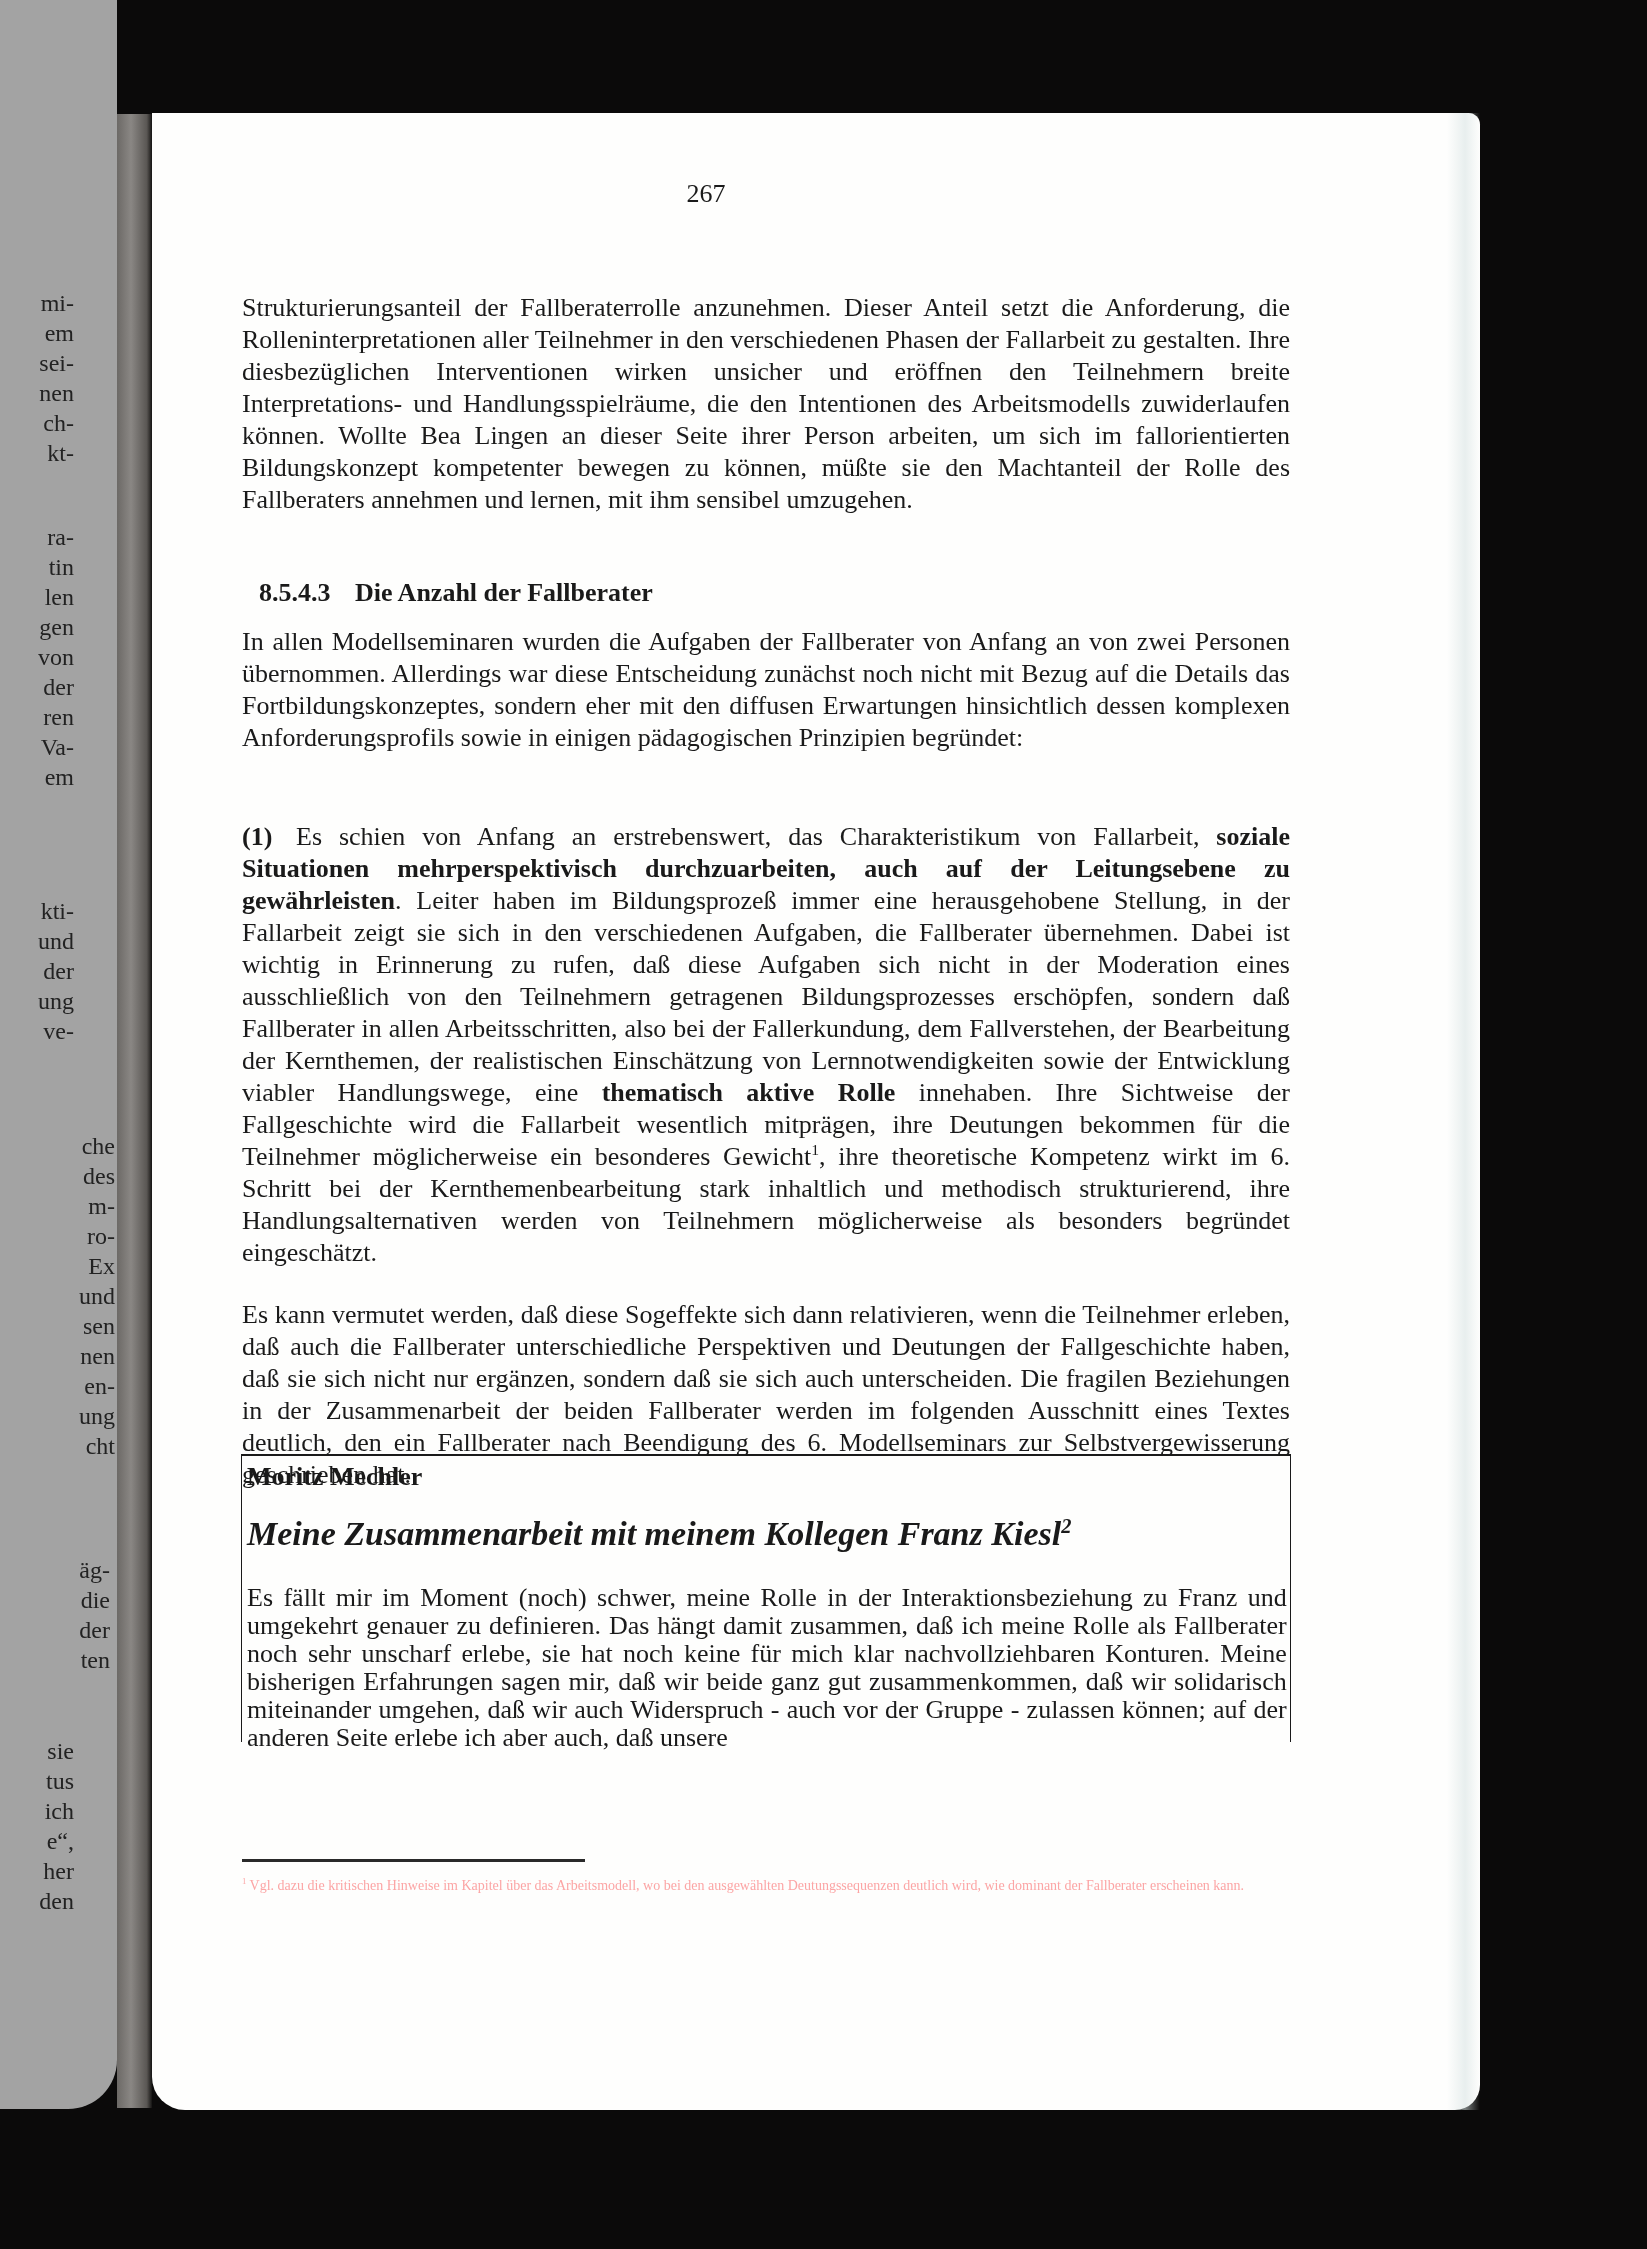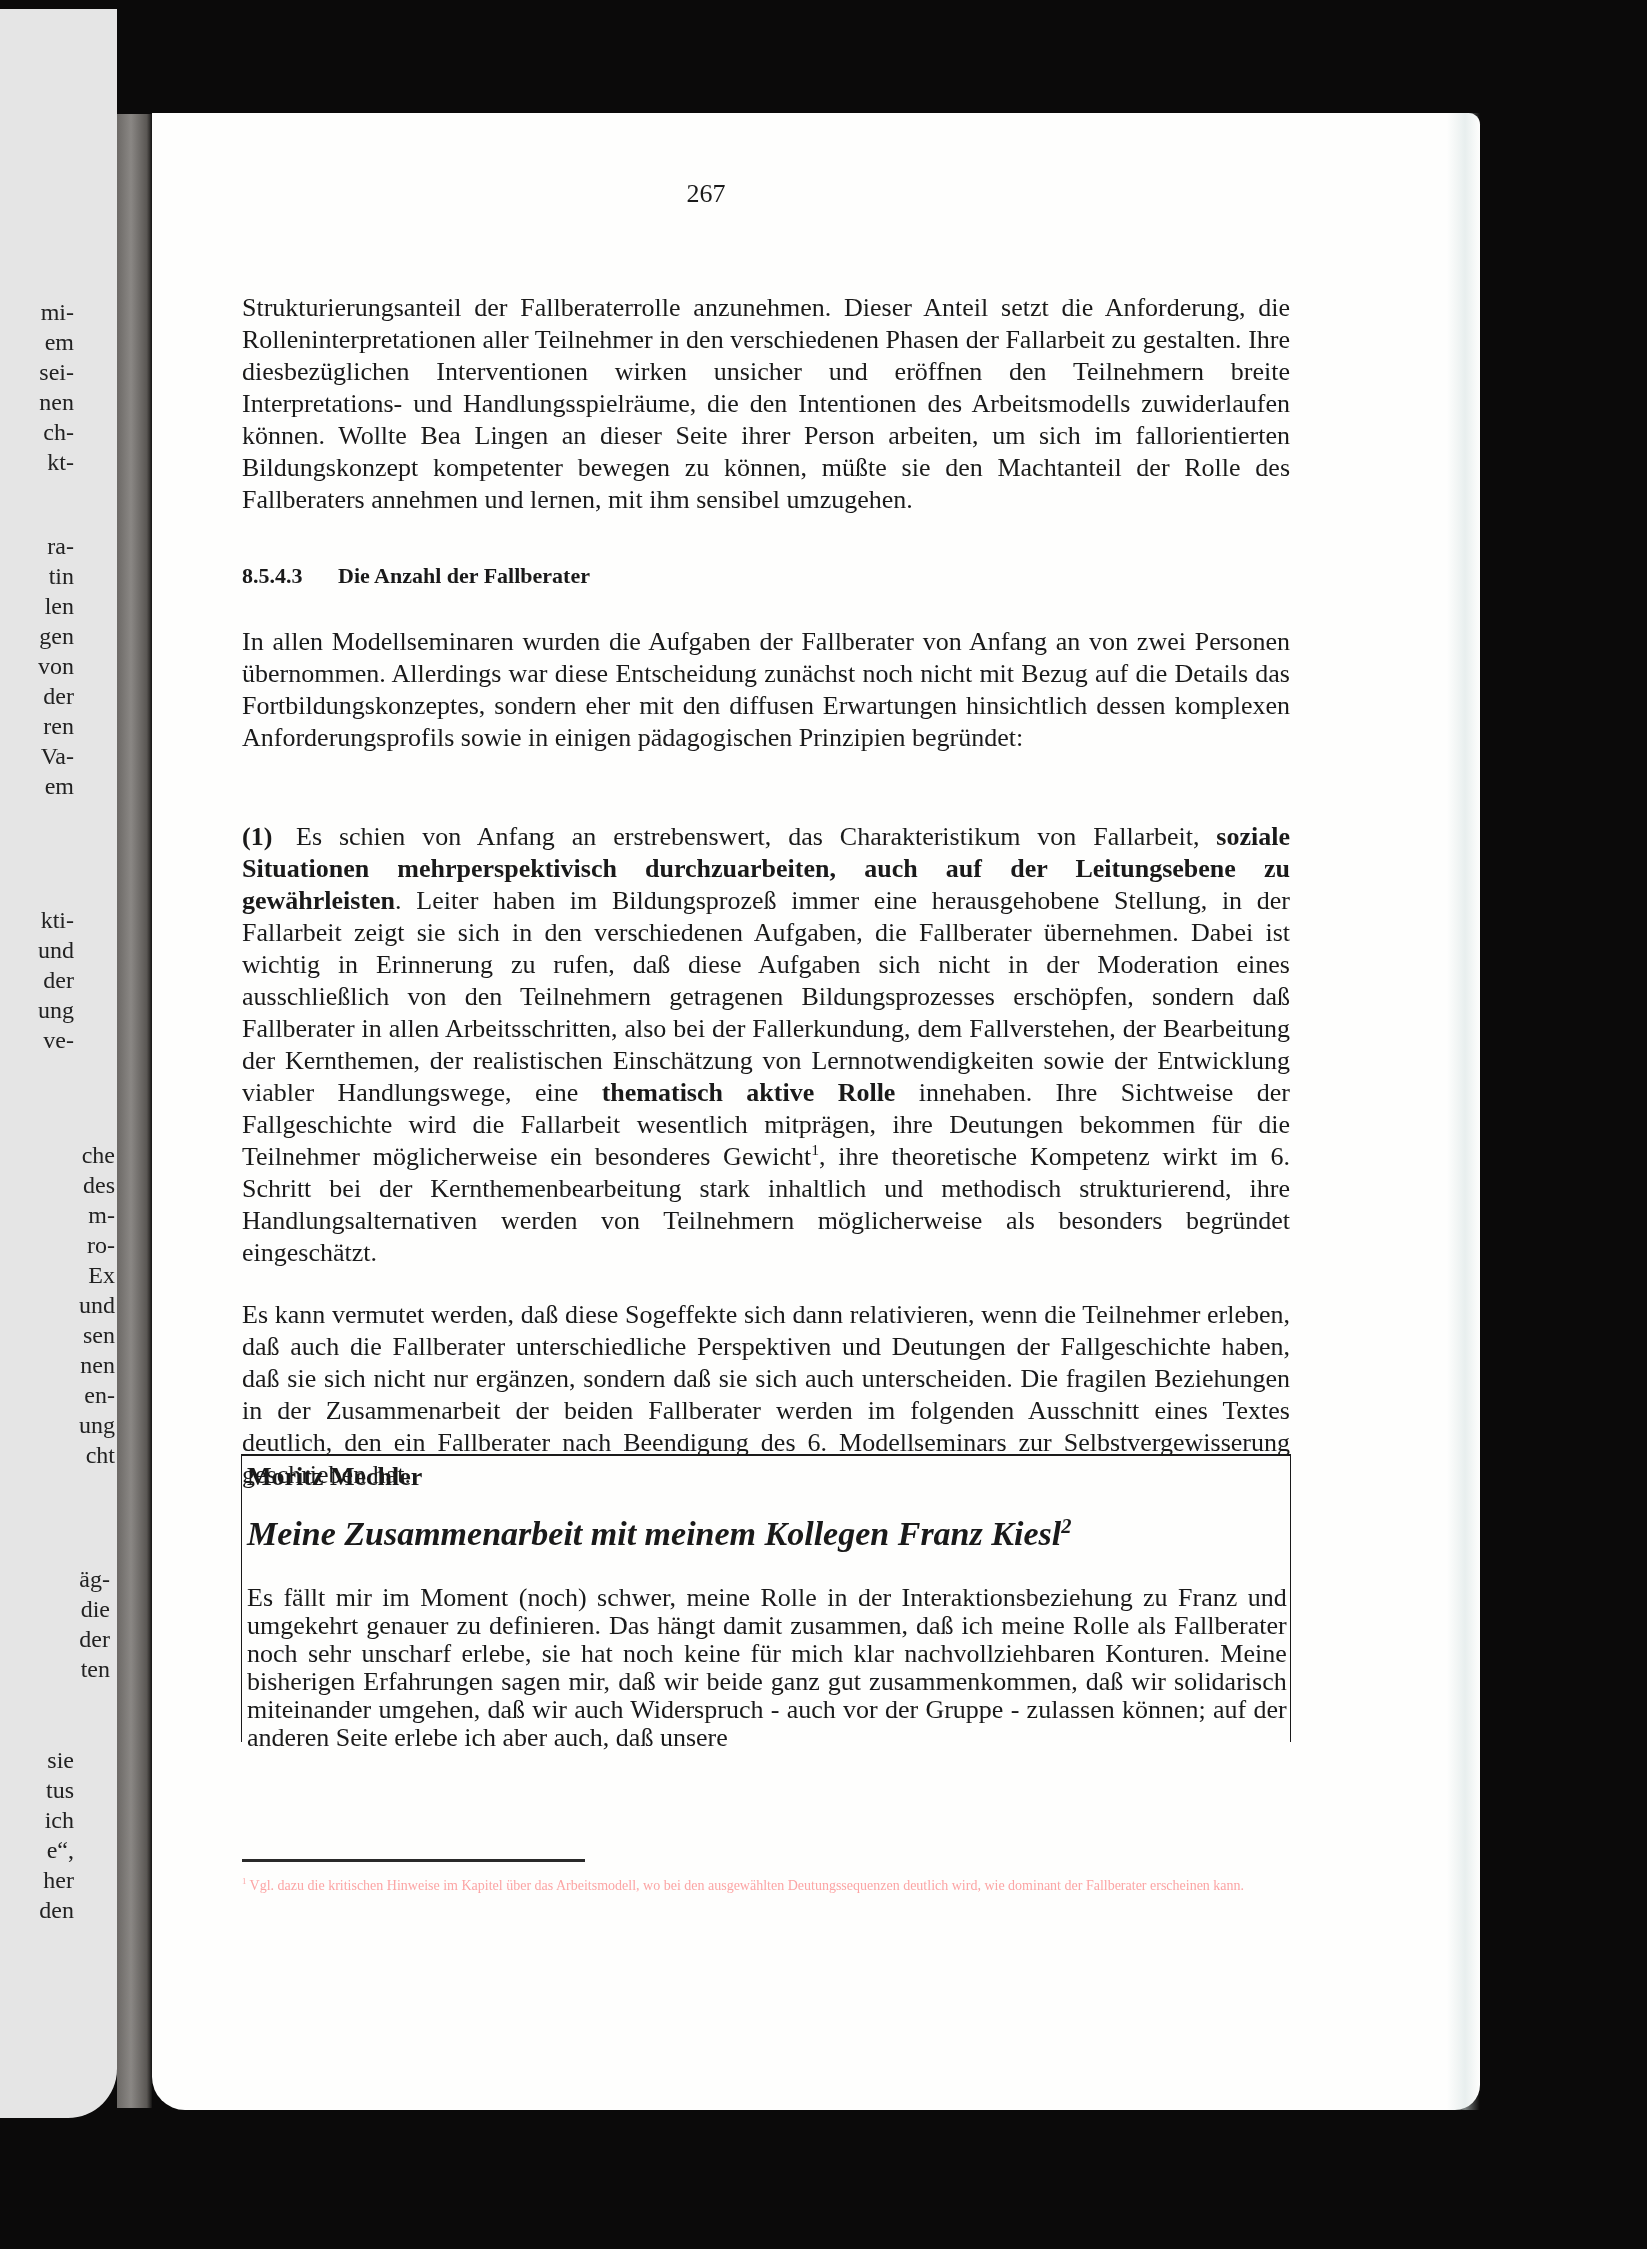--- a/index.html
+++ b/index.html
@@ -4,22 +4,22 @@
   <style>
     html, body { margin: 0; padding: 0; }
     body {
       width: 1648px; height: 2250px; position: relative; overflow: hidden;
       background: #0b0a0a;
       font-family: "Liberation Serif", "DejaVu Serif", serif;
       color: #1a1a1a;
     }
     
     .left-page {
-      position: absolute; left: 0; top: 9px; width: 117px; height: 2109px;
-      background: #e5e5e5;
+      position: absolute; left: 0; top: 0; width: 117px; height: 2109px;
+      background: #a3a3a3;
       border-bottom-right-radius: 49px;
     }
     .left-page .frag {
       position: absolute; left: 0; width: 74px; text-align: right;
       font-size: 24px; line-height: 30px; color: #222;
     }
     .gutter {
       position: absolute; left: 117px; top: 114px; width: 35px; height: 1994px;
       background: linear-gradient(90deg, #6c6966 0%, #8a8784 40%, #5a5754 85%, #151413 100%);
     }
@@ -36,21 +36,21 @@
       background: linear-gradient(90deg, rgba(255,255,255,0) 0%, rgba(214,226,226,0.55) 55%, rgba(255,255,255,0) 100%);
     }
     .abs { position: absolute; left: 242px; width: 1048px; }
     .page-number {
       position: absolute; left: 0; width: 1412px; top: 179px;
       text-align: center; font-size: 26px; color: #1b1b1b;
     }
     .para { margin: 0; text-align: justify; }
     .para b { font-weight: bold; }
     .heading {
-      font-weight: bold; font-size: 22px; margin: 0;
+      font-weight: bold; font-size: 26px; margin: 17px;
     }
     .heading .num { display: inline-block; width: 96px; }
     .item-num { display: inline-block; width: 54px; font-weight: bold; }
     sup { font-size: 60%; line-height: 0; vertical-align: super; }
     .quote-box {
       position: absolute; left: 241px; top: 1454px; width: 1050px; height: 288px;
       border-top: 2.5px solid #1a1a1a;
       border-left: 1.6px solid #1a1a1a;
       border-right: 1.6px solid #1a1a1a;
       box-sizing: border-box;

